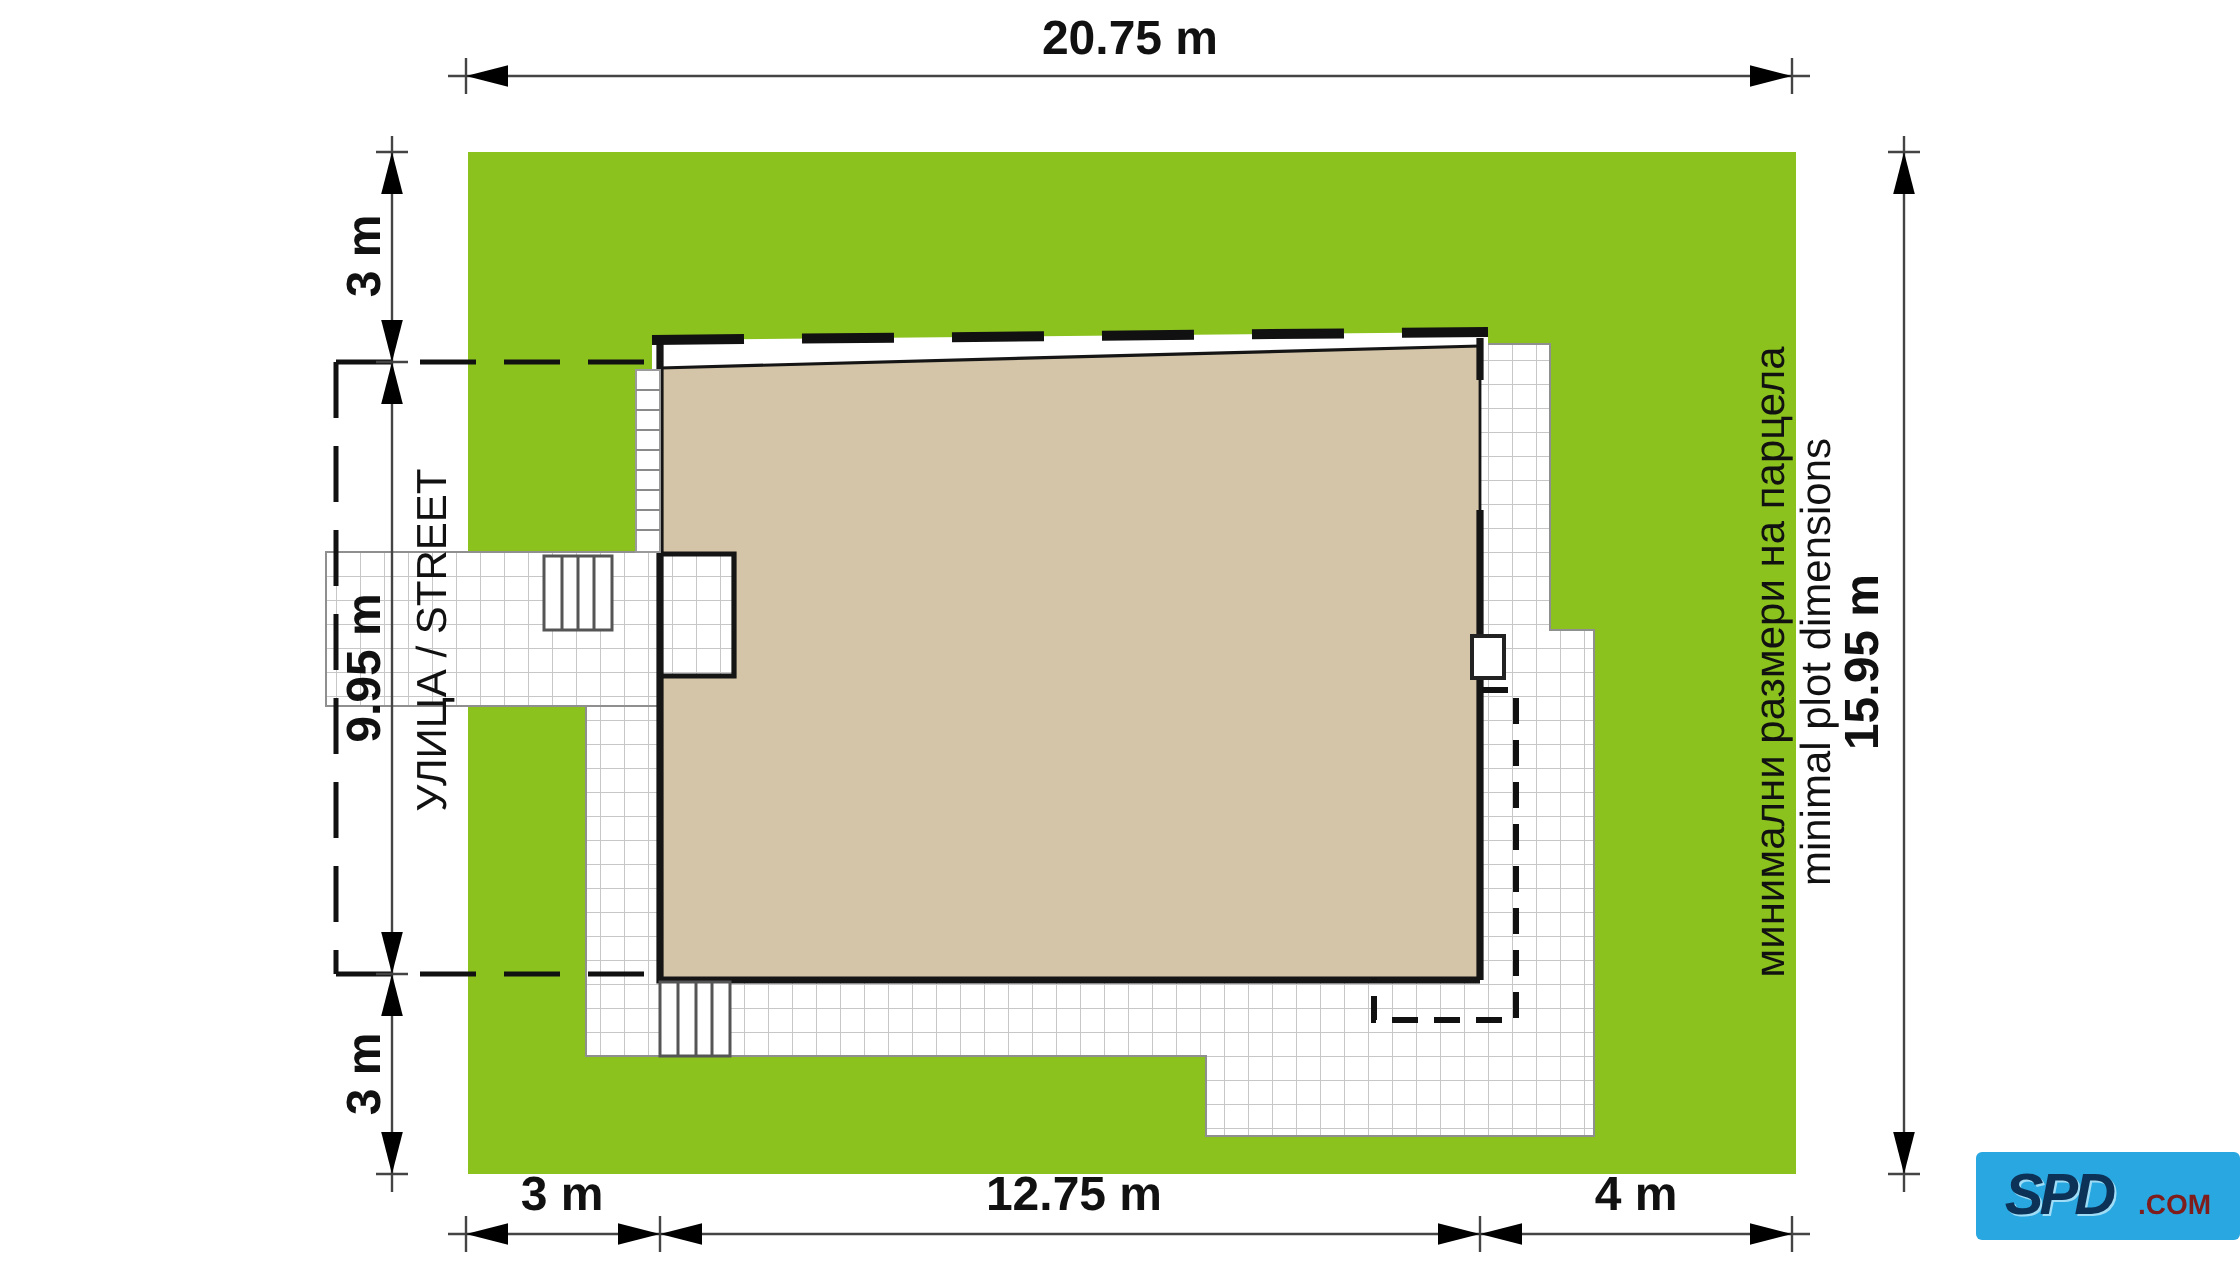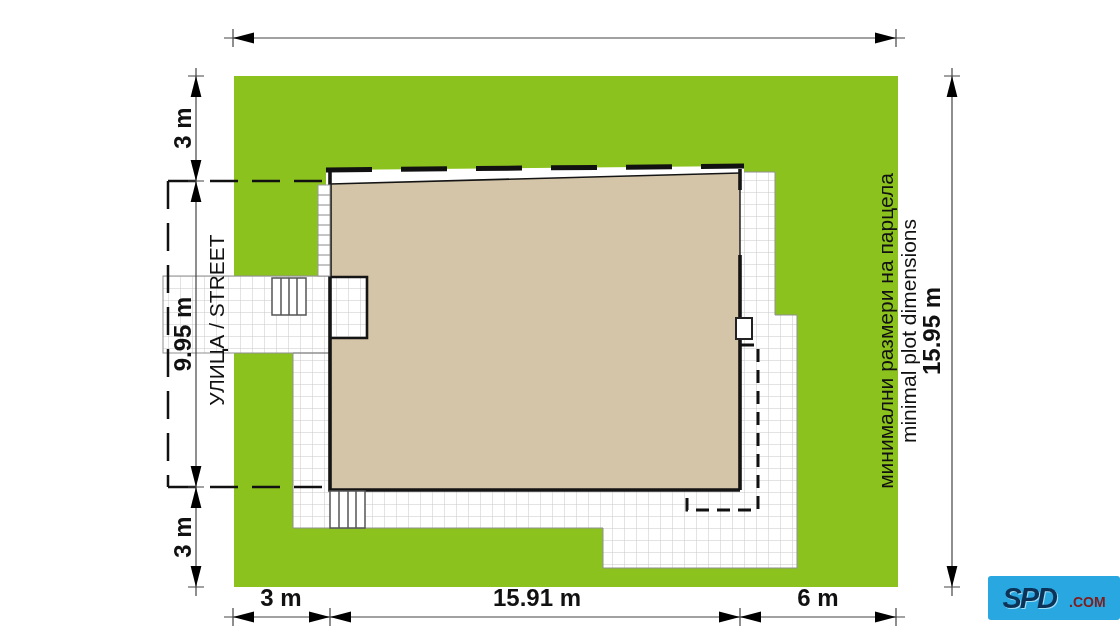--- a/index.html
+++ b/index.html
@@ -120,33 +120,34 @@
       <path d="M233 608 V626 M330 608 V626 M740 608 V626 M896 608 V626" stroke="#444" stroke-width="1.2"></path>
       <polygon points="233,617 254,611.6 254,622.4" fill="#000"></polygon>
       <polygon points="330,617 309,611.6 309,622.4" fill="#000"></polygon>
       <polygon points="330,617 351,611.6 351,622.4" fill="#000"></polygon>
       <polygon points="740,617 719,611.6 719,622.4" fill="#000"></polygon>
       <polygon points="740,617 761,611.6 761,622.4" fill="#000"></polygon>
       <polygon points="896,617 875,611.6 875,622.4" fill="#000"></polygon>
     </g>
   </svg>
 
+  <div class="lbl dimlbl hcenter" style="left:465px;top:6px;width:200px;">20.75 m</div>
 
   <div class="lbl dimlbl vrot" style="left:183px;top:128px;">3 m</div>
   <div class="lbl dimlbl vrot" style="left:183px;top:334px;">9.95 m</div>
   <div class="lbl dimlbl vrot" style="left:183px;top:537px;">3 m</div>
 
   <div class="lbl note vrot" style="left:217px;top:320px;">УЛИЦА / STREET</div>
 
   <div class="lbl note vrot" style="left:886px;top:331px;">минимални размери на парцела</div>
   <div class="lbl note vrot" style="left:909px;top:331px;">minimal plot dimensions</div>
   <div class="lbl dimlbl vrot" style="left:932px;top:331px;">15.95 m</div>
 
   <div class="lbl dimlbl hcenter" style="left:231px;top:584px;width:100px;">3 m</div>
-  <div class="lbl dimlbl hcenter" style="left:437px;top:584px;width:200px;">15.91 m</div>
-  <div class="lbl dimlbl hcenter" style="left:718px;top:584px;width:200px;">6 m</div>
+  <div class="lbl dimlbl hcenter" style="left:437px;top:584px;width:200px;">12.75 m</div>
+  <div class="lbl dimlbl hcenter" style="left:718px;top:584px;width:200px;">4 m</div>
 
   <div class="logo">
     <span class="main">SPD</span>
     <span class="suffix">.COM</span>
   </div>
 
 </div>
 
 </body></html>

